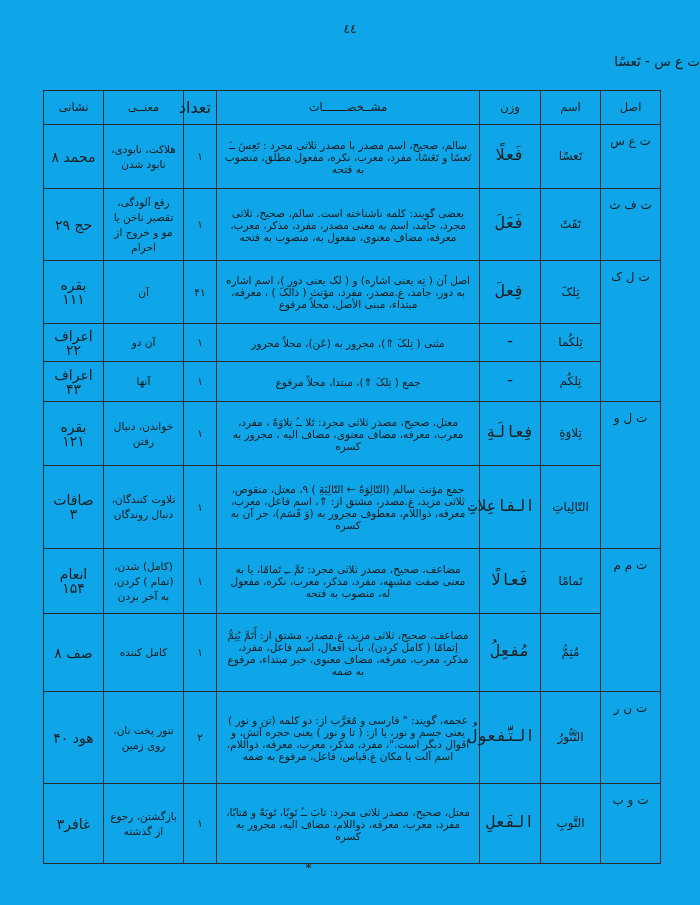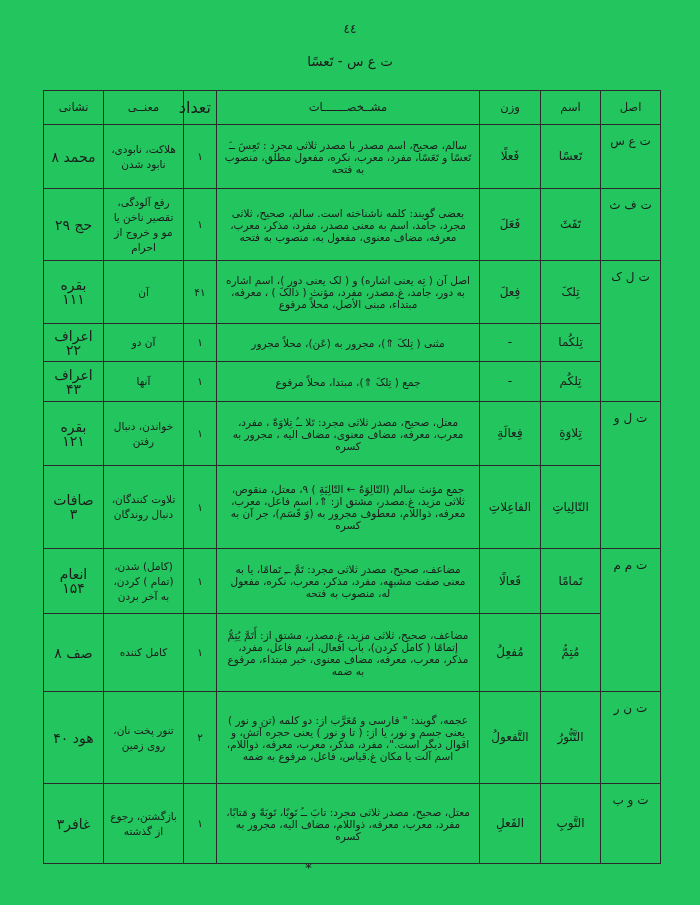--- a/index.html
+++ b/index.html
@@ -1,27 +1,27 @@
 <!DOCTYPE html>
 <html lang="fa"><head>
 <meta charset="utf-8">
 <style>
   html,body{margin:0;padding:0;background:#ffffff;}
   body{width:700px;height:905px;font-family:"DejaVu Sans",sans-serif;color:#1c1c1c;position:relative;}
-  .page{position:absolute;inset:0;background:#22c55e;}
+  .page{position:absolute;inset:0;background:#0ea5e9;}
   .page-number{position:absolute;top:22px;left:0;right:0;text-align:center;font-size:12px;letter-spacing:2px;}
-  .page-title{position:absolute;top:53px;left:0;right:0;text-align:center;font-size:13.5px;direction:rtl;}
+  .page-title{position:absolute;top:53px;left:0;right:0;font-size:13.5px;direction:rtl;}
   .tbl-wrap{position:absolute;top:90px;right:39px;width:617px;direction:rtl;}
   table{border-collapse:collapse;table-layout:fixed;width:617px;direction:rtl;}
   th,td{border:1px solid #2a2a2a;padding:2px 5px;text-align:center;vertical-align:middle;
         font-size:10.5px;line-height:15px;word-break:keep-all;}
   th{font-size:11.5px;font-weight:normal;height:29px;}
   .c-asl{font-size:12px;vertical-align:top;padding-top:9px;letter-spacing:1px;margin-left:25px;}
   .c-esm{font-size:12px;}
-  .c-vazn{font-size:12px;}
+  .c-vazn{font-size:16px;font-family:Liberation Mono, monospace;}
   .c-mosh{font-size:10.5px;line-height:12px;padding:3px 7px;}
   .c-tedad{font-size:10.5px;}
   .c-mani{font-size:10.5px;line-height:15px;padding:2px 4px;}
   .c-neshani{font-size:14px;line-height:14px;}
   .footnote-mark{position:absolute;top:860px;left:0;width:617px;right:39px;text-align:center;font-size:13px;}
 </style>
 </head>
 <body>
 
 <div class="page">

